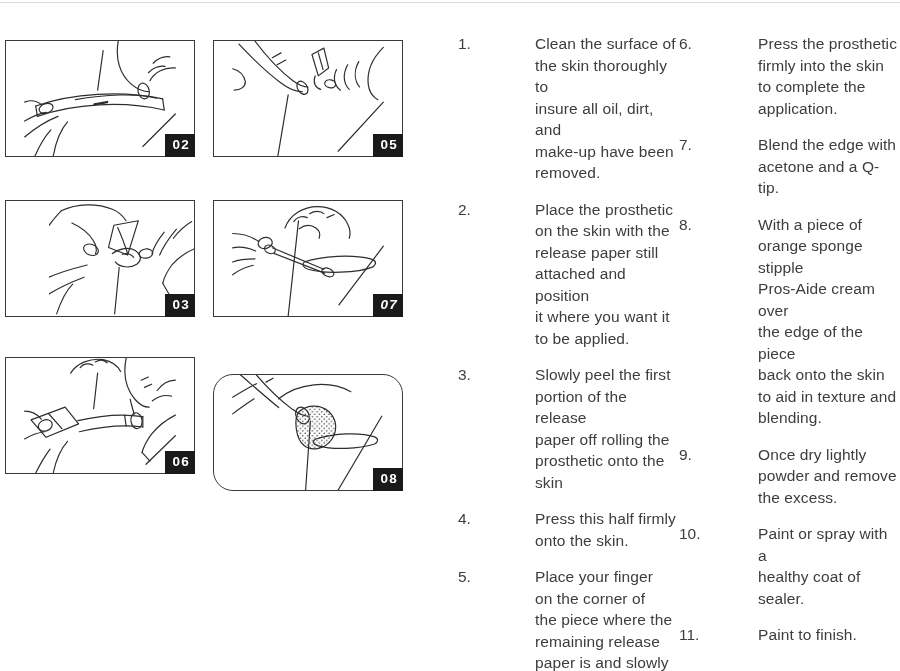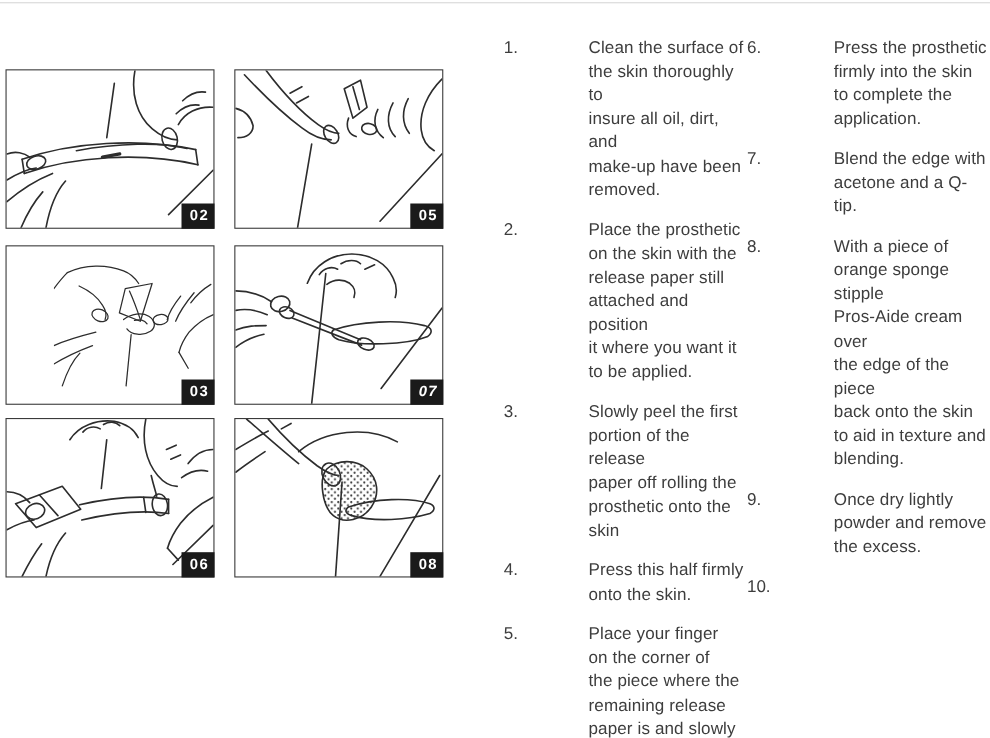--- a/index.html
+++ b/index.html
@@ -1,28 +1,28 @@
 <!DOCTYPE html>
 <html><head>
 <meta charset="utf-8">
 <style>
   html,body{margin:0;padding:0;background:#ffffff;}
   body{width:900px;height:671px;font-family:"Liberation Sans",sans-serif;}
   .page{position:relative;width:900px;height:671px;background:#ffffff;overflow:hidden;}
   .page-edge{position:absolute;top:2px;left:0;width:900px;height:1px;background:#d8d8d8;}
-  .panel{position:absolute;width:190px;height:145px;border:1.6px solid #3a3a3a;background:#ffffff;box-sizing:border-box;margin-top:23px;}
+  .panel{position:absolute;width:190px;height:117px;border:1.6px solid #3a3a3a;background:#ffffff;box-sizing:border-box;}
   .panel svg{display:block;width:100%;height:100%;}
   .badge{position:absolute;right:-1px;bottom:-1px;background:#1a1a1a;color:#ffffff;
          font-size:13.5px;font-weight:700;letter-spacing:1.2px;padding:3px 5px 3px 8px;line-height:1.25;}
   .p02{left:5px;top:40px;}
   .p05{left:213px;top:40px;text-align:right;}
   .p03{left:5px;top:200px;padding-left:43px;}
   .p07{left:213px;top:200px;font-style:italic;}
   .p04{left:5px;top:357px;}
-  .p08{left:213px;top:357px;}
+  .p08{left:213px;top:374px;border-radius:20px;}
   .col{position:absolute;top:33px;}
   .col1{left:458px;width:218px;}
   .col2{left:679px;width:220px;}
   .item{display:flex;margin-bottom:15px;color:#3d3d3d;font-size:15.5px;line-height:21.5px;}
   .num{flex:0 0 31px;}
   .col2 .num{flex:0 0 33px;}
   .txt{white-space:pre-line;letter-spacing:0.1px;margin-left:46px;}
 </style>
 </head>
 <body>
@@ -257,15 +257,21 @@
 blending.</span>
     </div>
     <div class="item">
       <span class="num">9.</span>
       <span class="txt">Once dry lightly
 powder and remove
 the excess.</span>
     </div>
     <div class="item">
       <span class="num">10.</span>
+      <span class="txt">Paint or spray with a
+healthy coat of sealer.</span>
+    </div>
+    <div class="item">
+      <span class="num">11.</span>
+      <span class="txt">Paint to finish.</span>
     </div>
   </div>
 </div>
 
 </body></html>

